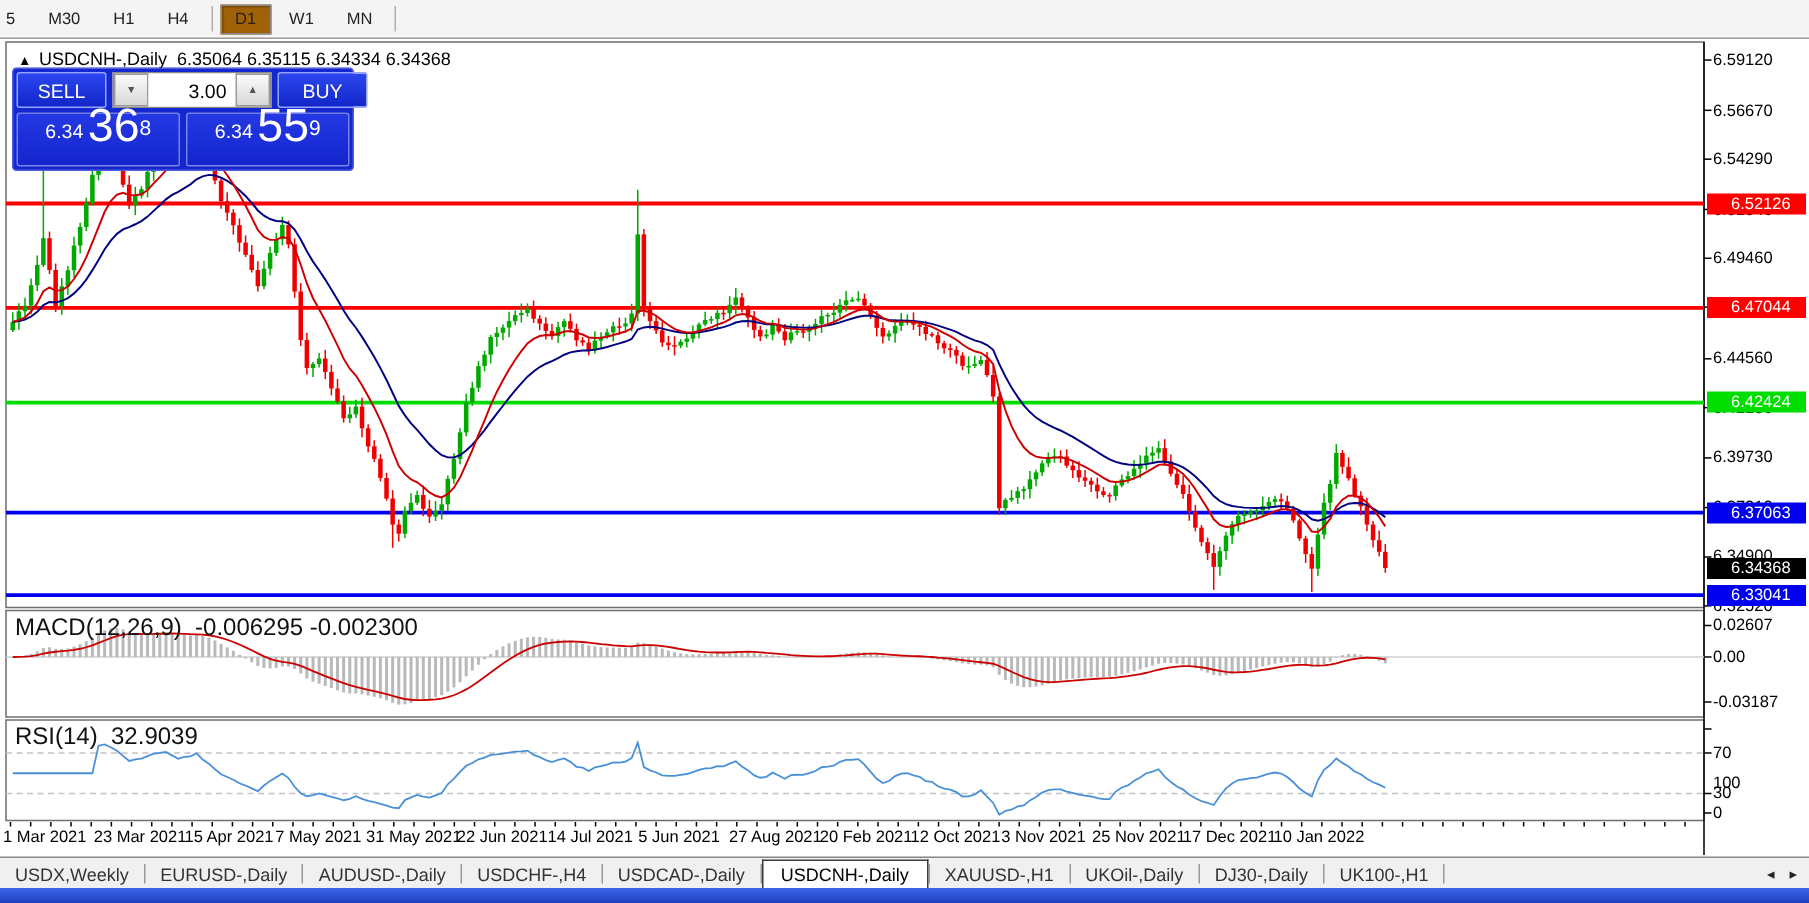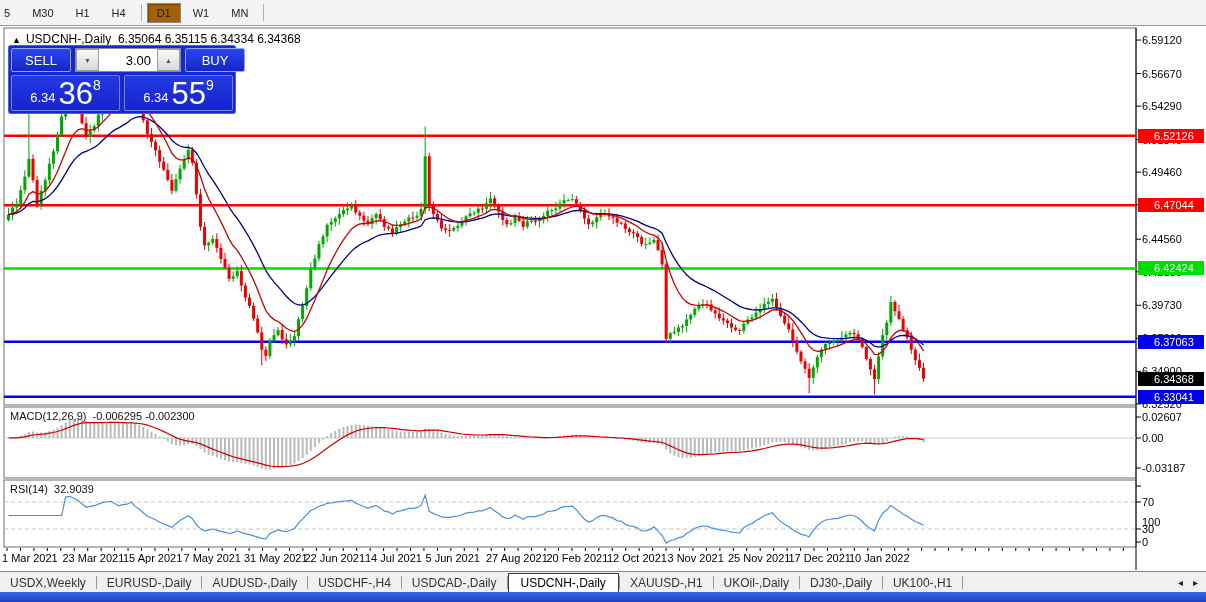--- a/index.html
+++ b/index.html
@@ -23,29 +23,29 @@
   .tp-row1{display:flex;align-items:stretch;height:24px;}
   .tp-btn{flex:0 0 58px;background:linear-gradient(#2b46f0,#1226c8);border:1px solid #93a4ff;border-radius:2px;
     color:#fff;font-size:13px;display:flex;align-items:center;justify-content:center;cursor:pointer;}
   .tp-spin-group{flex:1;display:flex;margin:0 4px;background:#fff;border:1px solid #8a8a8a;}
   .tp-spin{width:21px;background:linear-gradient(#fafafa,#d8d8d8);border:1px solid #9a9a9a;color:#555;
     font-size:7px;display:flex;align-items:center;justify-content:center;cursor:pointer;}
   .tp-vol{flex:1;border:none;outline:none;font-size:13px;text-align:right;padding-right:6px;width:50px;
     font-family:"Liberation Sans",sans-serif;color:#000;}
   .tp-row2{display:flex;margin-top:3px;height:36px;gap:4px;}
   .tp-price{flex:1;background:linear-gradient(#2338e4,#1425cc);border:1px solid rgba(255,255,255,.4);border-radius:2px;
-    color:#fff;display:flex;align-items:flex-end;justify-content:center;padding-bottom:2px;}
+    color:#fff;display:flex;align-items:flex-end;justify-content:center;padding-bottom:12px;}
   .tp-price .pfx{font-size:13px;margin:0 3px 3px 0;}
   .tp-price .big{font-size:31px;line-height:28px;}
   .tp-price .sup{font-size:14px;align-self:flex-start;margin-top:1px;}
   
   .ax-label{position:absolute;font-size:11px;color:#000;z-index:3;white-space:nowrap;}
   .px-flag{position:absolute;left:1138px;width:66px;height:14px;z-index:3;color:#fff;font-size:11px;
     line-height:14px;padding-left:16px;box-sizing:border-box;}
-  .ind-label{position:absolute;z-index:3;font-size:11px;color:#111;white-space:nowrap;}
+  .ind-label{position:absolute;z-index:3;font-size:16px;color:#111;white-space:nowrap;}
   .date-label{position:absolute;font-size:11px;color:#000;z-index:3;white-space:nowrap;}
   
   .tab-bar{position:absolute;left:0;top:571px;width:1206px;height:21px;background:#f0f0f0;
     border-top:1px solid #888;display:flex;align-items:center;z-index:6;}
   .tab{font-size:12px;color:#333;padding:2px 10px;white-space:nowrap;cursor:pointer;}
   .tab.active{background:#fff;border:1px solid #3a3a3a;border-bottom:1px solid #fff;color:#000;
     position:relative;top:0px;padding:2px 12px;}
   .tab-sep{width:1px;height:13px;background:#999;}
   .tab-arrows{margin-left:auto;margin-right:8px;display:flex;gap:10px;}
   .tab-arrow{font-size:10px;color:#222;cursor:pointer;}

